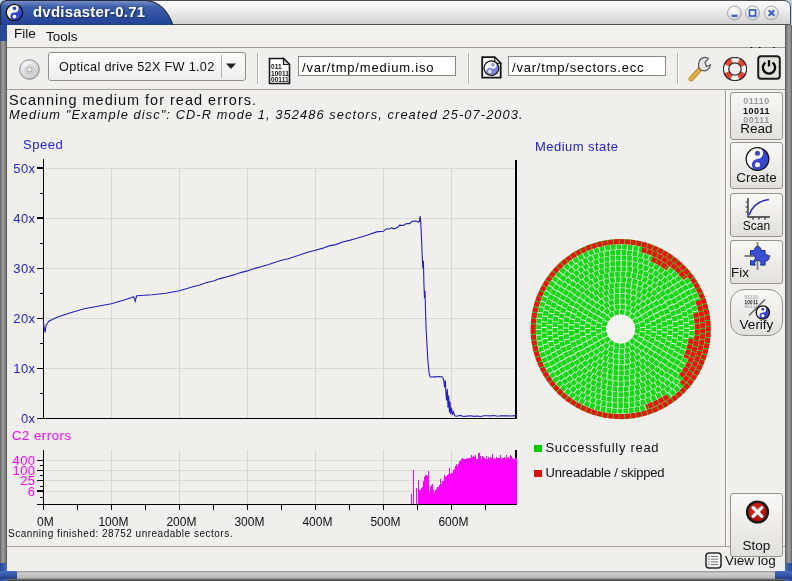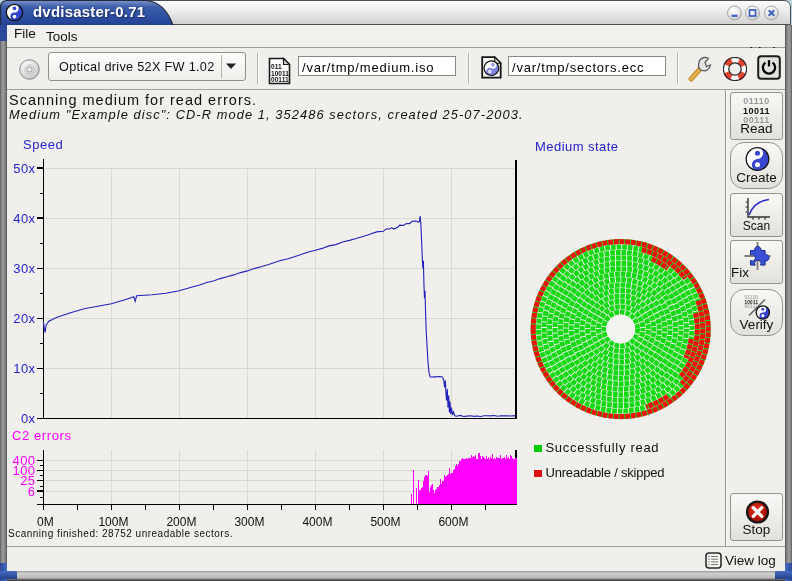--- a/index.html
+++ b/index.html
@@ -216,21 +216,21 @@
 <path d="M3.6,4.5h0.8M3.6,7.2h0.8M3.6,9.9h0.8M3.6,12.6h0.8" stroke="#333" stroke-width="1.4"></path>
 </svg>
 <div class="abs" style="left:725px;top:553px;font-size:13.5px;color:#101010">View log</div>
 
 <div class="abs" style="left:725px;top:90px;width:2px;height:456px;border-left:1px solid #9b9890;border-right:1px solid #fbfbfa"></div>
 
 <div class="abs" style="left:730px;top:92px;width:53px;height:48px;background:linear-gradient(#f8f8f6,#eceae6 60%,#e2e0db);border:1px solid #96938b;border-radius:3px;text-align:center;color:#101010;font-size:13.5px">
     <div style="font-size:9px;font-weight:bold;line-height:9.5px;padding-top:4px;letter-spacing:0.5px;filter:grayscale(1)"><span style="color:#999">01110</span><br><span style="color:#111">10011</span><br><span style="color:#999">00111</span></div>
     <div class="abs" style="left:0;right:0;bottom:3px">Read</div>
   </div>
-<div class="abs" style="left:730px;top:142px;width:53px;height:47px;background:linear-gradient(#f8f8f6,#eceae6 60%,#e2e0db);border:1px solid #96938b;border-radius:14px;text-align:center;color:#101010;font-size:13.5px"><svg width="53" height="26" viewBox="0 0 53 26" style="margin-top:3px">
+<div class="abs" style="left:730px;top:142px;width:53px;height:47px;background:linear-gradient(#f8f8f6,#eceae6 60%,#e2e0db);border:1px solid #96938b;border-radius:3px;text-align:center;color:#101010;font-size:13.5px"><svg width="53" height="26" viewBox="0 0 53 26" style="margin-top:3px">
       <g>
         <circle cx="26.5" cy="13" r="11.3" fill="#fff"></circle>
 <path d="M26.5,1.6999999999999993 A11.3,11.3 0 0 1 26.5,24.3 A5.65,5.65 0 0 1 26.5,13 A5.65,5.65 0 0 0 26.5,1.6999999999999993 Z" fill="#3947cf"></path>
 <circle cx="26.5" cy="7.35" r="2.51" fill="#3947cf"></circle>
 <circle cx="26.5" cy="18.65" r="2.51" fill="#fff"></circle>
 <circle cx="26.5" cy="13" r="11.3" fill="none" stroke="#111" stroke-width="1.3"></circle>
       </g>
     </svg><div class="abs" style="left:0;right:0;bottom:3px">Create</div></div>
 <div class="abs" style="left:730px;top:193px;width:53px;height:44px;background:linear-gradient(#f8f8f6,#eceae6 60%,#e2e0db);border:1px solid #96938b;border-radius:3px;text-align:center;color:#101010;font-size:12px"><svg width="53" height="25" viewBox="0 0 53 25" style="margin-top:2px">
       <path d="M17,2v19h22" stroke="#333" stroke-width="1.4" fill="none"></path>
@@ -249,21 +249,21 @@
       </g>
       <path d="M18,24.5L34,8.5" stroke="#606060" stroke-width="1.5"></path>
       <g>
         <circle cx="31.8" cy="21.5" r="6.6" fill="#fff"></circle>
 <path d="M31.8,14.9 A6.6,6.6 0 0 1 31.8,28.1 A3.3,3.3 0 0 1 31.8,21.5 A3.3,3.3 0 0 0 31.8,14.9 Z" fill="#3947cf"></path>
 <circle cx="31.8" cy="18.2" r="1.47" fill="#3947cf"></circle>
 <circle cx="31.8" cy="24.8" r="1.47" fill="#fff"></circle>
 <circle cx="31.8" cy="21.5" r="6.6" fill="none" stroke="#111" stroke-width="1.3"></circle>
       </g>
     </svg><div class="abs" style="left:0;right:0;bottom:3px">Verify</div></div>
-<div class="abs" style="left:730px;top:493px;width:53px;height:48px;background:linear-gradient(#f8f8f6,#eceae6 60%,#e2e0db);border:1px solid #96938b;border-radius:3px;text-align:center;color:#101010;font-size:13.5px"><svg width="53" height="30" viewBox="0 0 53 30" style="margin-top:3px">
+<div class="abs" style="left:730px;top:493px;width:53px;height:64px;background:linear-gradient(#f8f8f6,#eceae6 60%,#e2e0db);border:1px solid #96938b;border-radius:3px;text-align:center;color:#101010;font-size:13.5px"><svg width="53" height="30" viewBox="0 0 53 30" style="margin-top:3px">
       <defs>
         <radialGradient id="st" cx="0.4" cy="0.35" r="0.8">
           <stop offset="0" stop-color="#e0301e"></stop>
           <stop offset="0.7" stop-color="#b01005"></stop>
           <stop offset="1" stop-color="#8c0d04"></stop>
         </radialGradient>
       </defs>
       <circle cx="26.5" cy="15" r="11.6" fill="#161616"></circle>
       <circle cx="26.5" cy="15" r="9.3" fill="url(#st)"></circle>
       <path d="M22.2,10.7l8.6,8.6M30.8,10.7l-8.6,8.6" stroke="#fff" stroke-width="3.3" stroke-linecap="round"></path>

